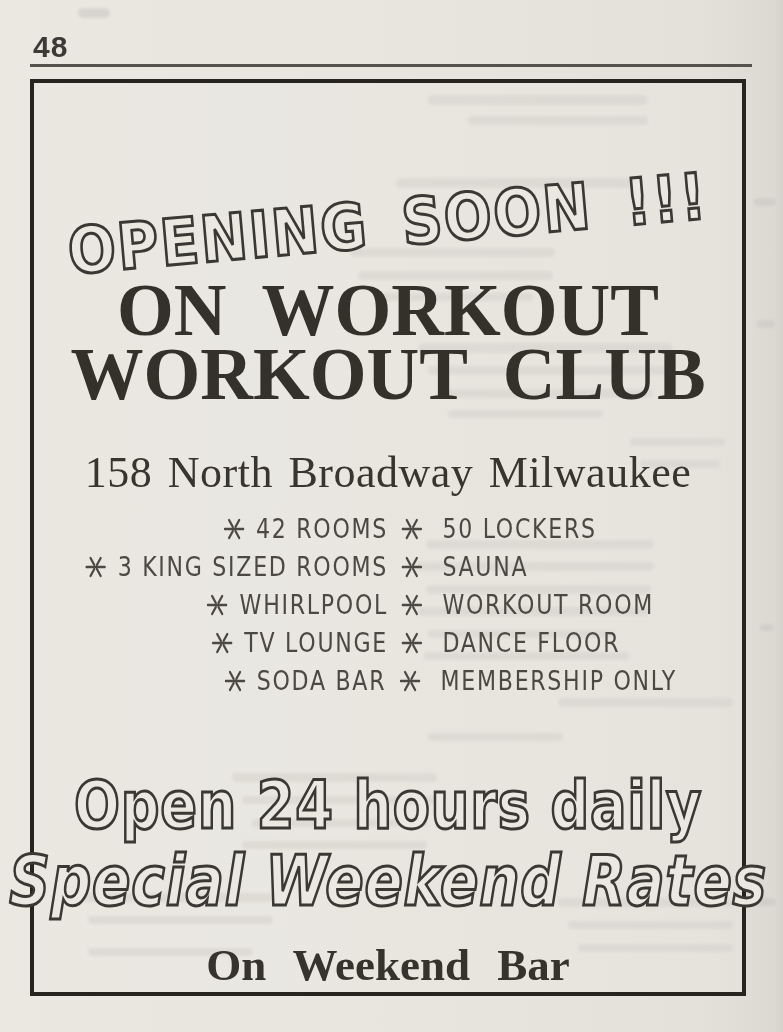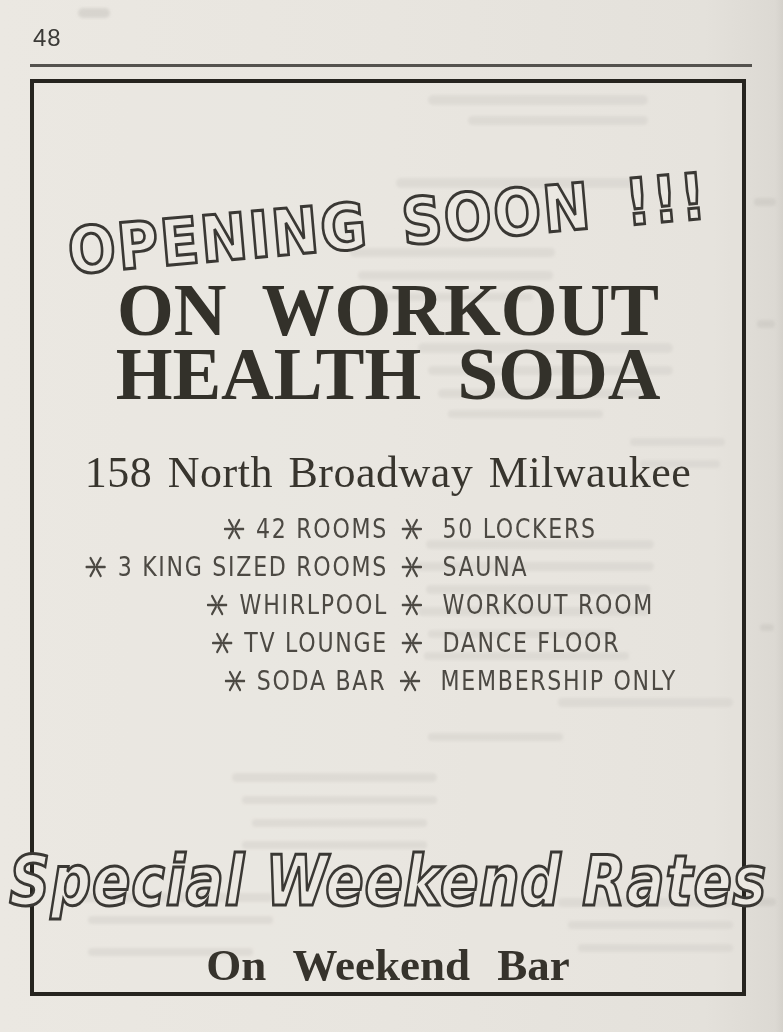--- a/index.html
+++ b/index.html
@@ -9,22 +9,22 @@
     font-family:"Liberation Sans",sans-serif;
   }
   .page{
     position:absolute;inset:0;
     background:linear-gradient(90deg,#ebe8e2 0%,#e8e5df 50%,#e4e1db 90%,#dcd9d3 99%,#d4d1cb 100%);
   }
   
   .sm{position:absolute;background:#c9c6c0;opacity:.55;filter:blur(1.4px);border-radius:5px;}
 
   .pagenum{
-    position:absolute;left:33px;top:24px;
-    font-size:24px;font-weight:400;color:#3b3a37;letter-spacing:1px;
+    position:absolute;left:33px;top:30px;
+    font-size:30px;font-weight:700;color:#3b3a37;letter-spacing:1px;
   }
   .header-rule{
     position:absolute;left:30px;top:64px;width:722px;height:3px;background:#54524e;
   }
   .adbox{
     position:absolute;left:30px;top:79px;width:716px;height:917px;
     border:4px solid #26241f;box-sizing:border-box;
     background:rgba(236,233,227,0.35);
   }
 
@@ -119,21 +119,21 @@
   <div class="header-rule"></div>
 
   <div class="adbox">
 
     <div class="abs-line opening-wrap">
       <span class="bubble">OPENING SOON !!!</span>
     </div>
 
     <div class="clubname">
       <div>ON WORKOUT</div>
-      <div>HEALTH SODA</div>
+      <div>WORKOUT CLUB</div>
     </div>
 
     <div class="address">158 North Broadway Milwaukee</div>
 
     <div class="amenities">
 
       <div class="arow">
         <span class="cell l">
           <svg class="ast" width="24" height="24" viewBox="0 0 24 24">
               <line x1="1" y1="12" x2="23" y2="12"></line>
@@ -243,20 +243,23 @@
               <line x1="18" y1="3" x2="13.5" y2="10"></line>
               <line x1="6" y1="21" x2="10.5" y2="14"></line>
               <line x1="18" y1="21" x2="13.5" y2="14"></line>
             </svg>
           <span>MEMBERSHIP ONLY</span>
         </span>
       </div>
 
     </div>
 
+    <div class="abs-line open24-wrap">
+      <span class="bubble">Open 24 hours daily</span>
+    </div>
 
     <div class="abs-line rates-wrap">
       <span class="bubble">Special Weekend Rates</span>
     </div>
 
     <div class="barnote">
       <div class="l1">On Weekend Bar</div>
 
     </div>
 

